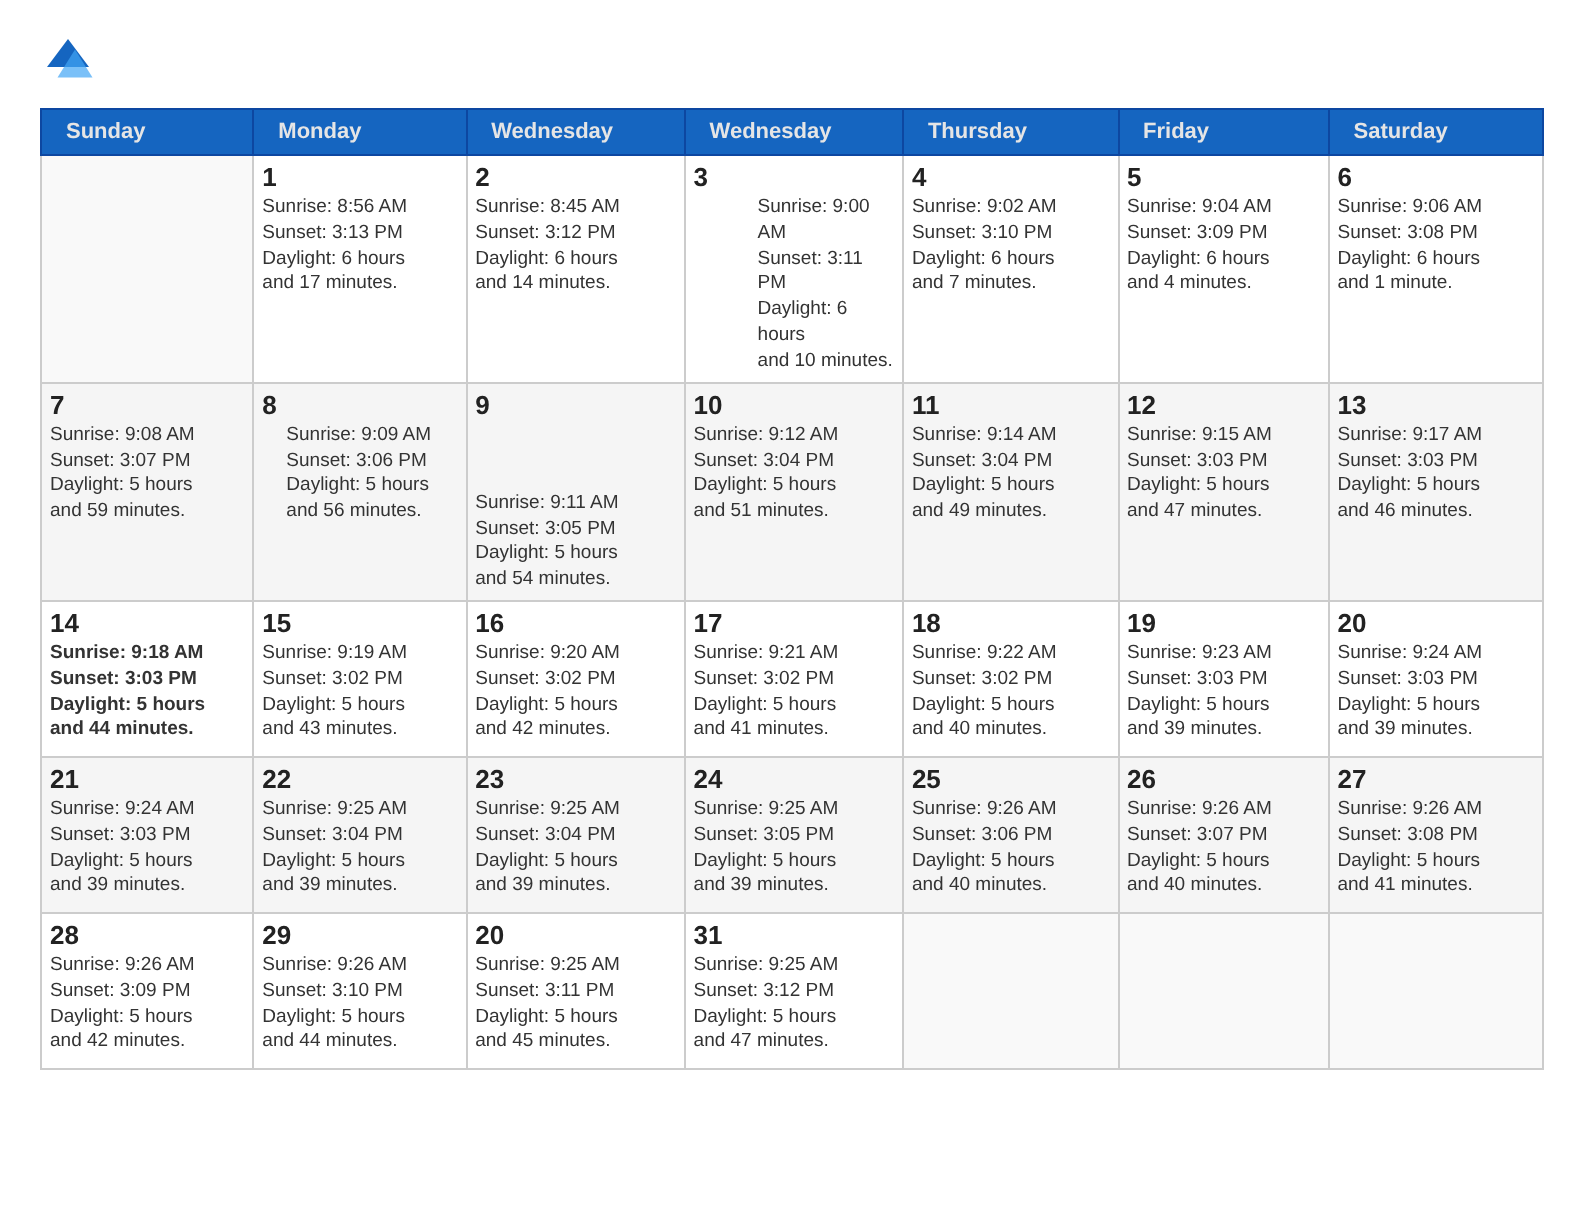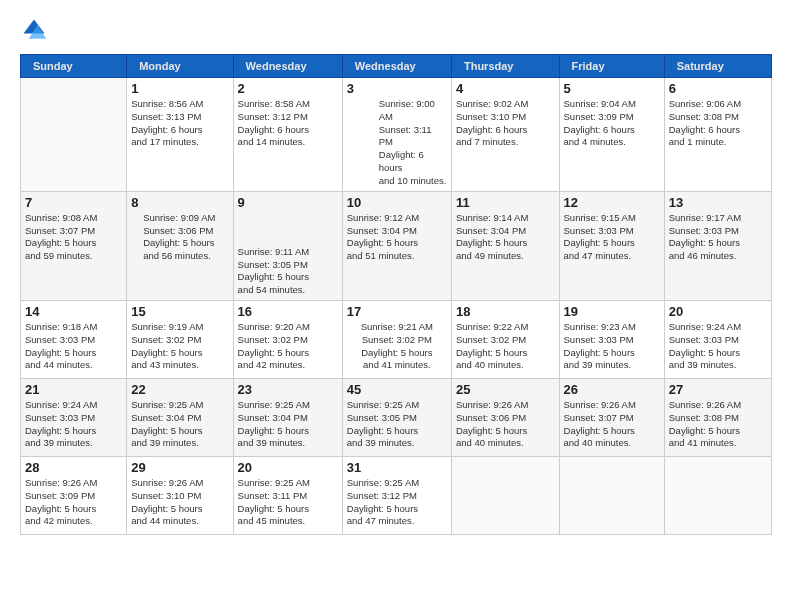--- a/index.html
+++ b/index.html
@@ -128,21 +128,21 @@
           <td class="empty"></td>
           <td>
             <div class="day-num">1</div>
             <div class="day-info" style="white-space: pre-line;">Sunrise: 8:56 AM
 Sunset: 3:13 PM
 Daylight: 6 hours
 and 17 minutes.</div>
           </td>
           <td>
             <div class="day-num">2</div>
-            <div class="day-info" style="white-space: pre-line;">Sunrise: 8:58 AM
+            <div class="day-info" style="white-space: pre-line;">Sunrise: 8:45 AM
 Sunset: 3:12 PM
 Daylight: 6 hours
 and 14 minutes.</div>
           </td>
           <td>
             <div class="day-num">3</div>
             <div class="day-info" style="white-space: pre-line; margin-left: 32px;">Sunrise: 9:00 AM
 Sunset: 3:11 PM
 Daylight: 6 hours
 and 10 minutes.</div>
@@ -216,42 +216,42 @@
             <div class="day-num">13</div>
             <div class="day-info" style="white-space: pre-line;">Sunrise: 9:17 AM
 Sunset: 3:03 PM
 Daylight: 5 hours
 and 46 minutes.</div>
           </td>
         </tr>
         <tr>
           <td>
             <div class="day-num">14</div>
-            <div class="day-info" style="white-space: pre-line;">Sunrise: 9:18 AM
+            <div class="day-info" style="white-space: pre-line; font-weight: bold;">Sunrise: 9:18 AM
 Sunset: 3:03 PM
 Daylight: 5 hours
 and 44 minutes.</div>
           </td>
           <td>
             <div class="day-num">15</div>
             <div class="day-info" style="white-space: pre-line;">Sunrise: 9:19 AM
 Sunset: 3:02 PM
 Daylight: 5 hours
 and 43 minutes.</div>
           </td>
           <td>
             <div class="day-num">16</div>
             <div class="day-info" style="white-space: pre-line;">Sunrise: 9:20 AM
 Sunset: 3:02 PM
 Daylight: 5 hours
 and 42 minutes.</div>
           </td>
           <td>
             <div class="day-num">17</div>
-            <div class="day-info" style="white-space: pre-line; text-align: center;">Sunrise: 9:21 AM
+            <div class="day-info" style="white-space: pre-line;">Sunrise: 9:21 AM
 Sunset: 3:02 PM
 Daylight: 5 hours
 and 41 minutes.</div>
           </td>
           <td>
             <div class="day-num">18</div>
             <div class="day-info" style="white-space: pre-line;">Sunrise: 9:22 AM
 Sunset: 3:02 PM
 Daylight: 5 hours
 and 40 minutes.</div>
@@ -287,21 +287,21 @@
 and 39 minutes.</div>
           </td>
           <td>
             <div class="day-num">23</div>
             <div class="day-info" style="white-space: pre-line;">Sunrise: 9:25 AM
 Sunset: 3:04 PM
 Daylight: 5 hours
 and 39 minutes.</div>
           </td>
           <td>
-            <div class="day-num">45</div>
+            <div class="day-num">24</div>
             <div class="day-info" style="white-space: pre-line;">Sunrise: 9:25 AM
 Sunset: 3:05 PM
 Daylight: 5 hours
 and 39 minutes.</div>
           </td>
           <td>
             <div class="day-num">25</div>
             <div class="day-info" style="white-space: pre-line;">Sunrise: 9:26 AM
 Sunset: 3:06 PM
 Daylight: 5 hours

